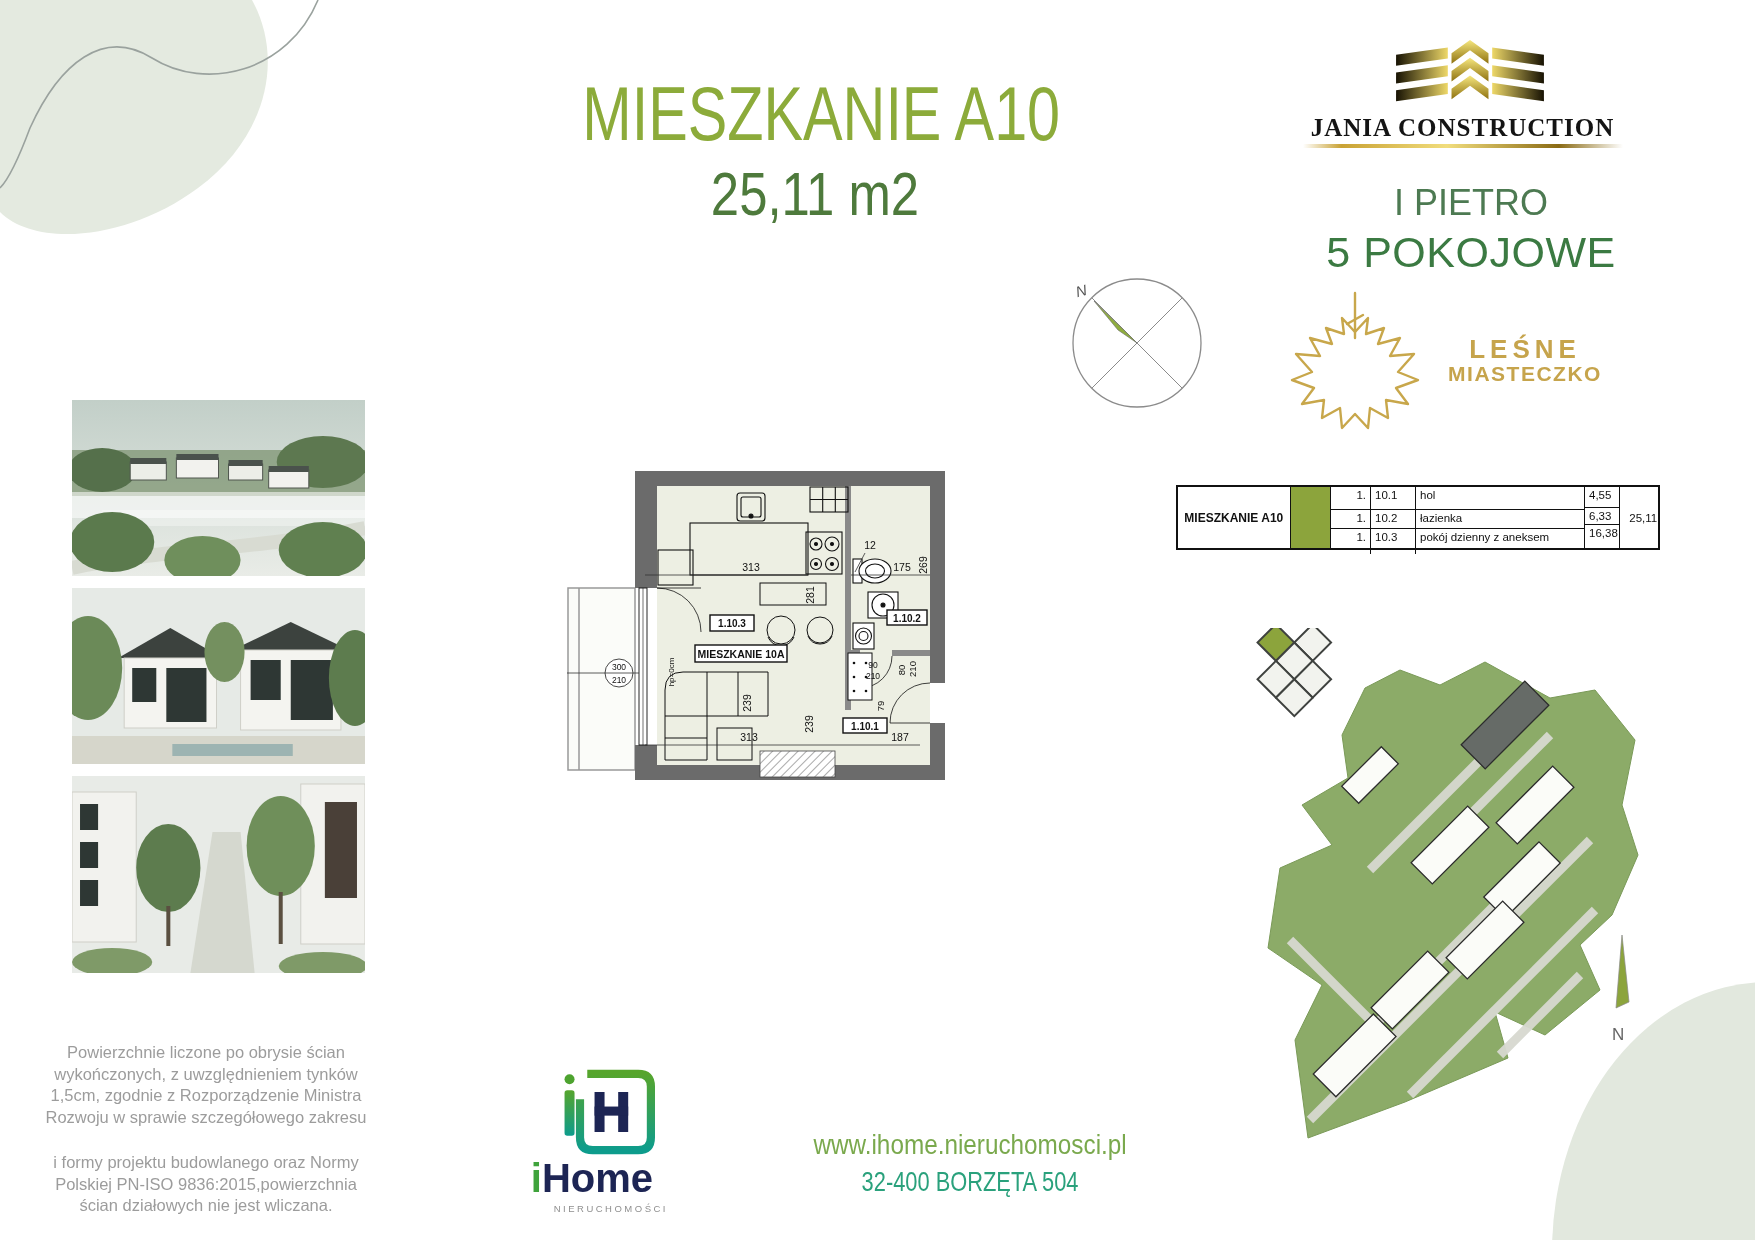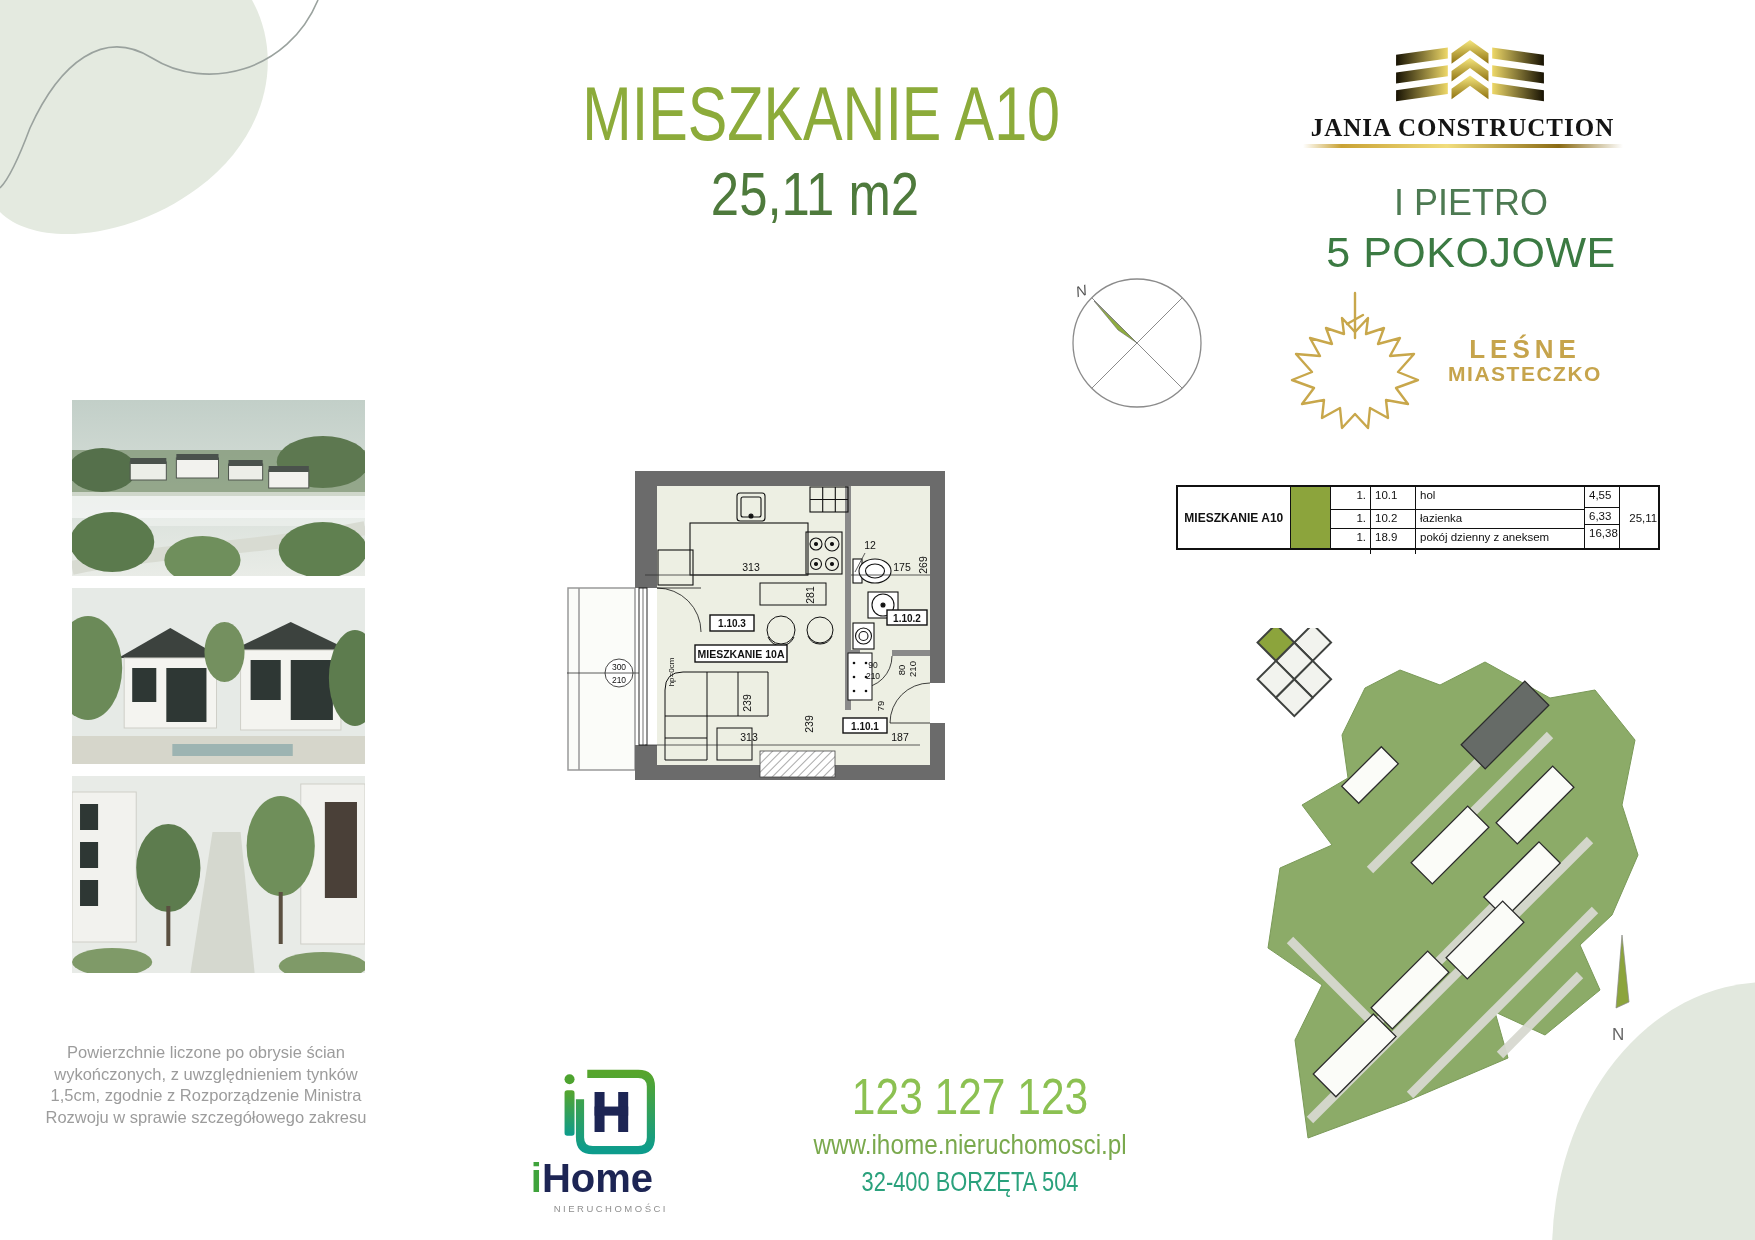--- a/index.html
+++ b/index.html
@@ -342,21 +342,21 @@
         <div class="c-no">10.1</div>
         <div class="c-nm">hol</div>
       </div>
       <div class="at-row" style="height:18px">
         <div class="c-lvl">1.</div>
         <div class="c-no">10.2</div>
         <div class="c-nm">łazienka</div>
       </div>
       <div class="at-row" style="height:25px">
         <div class="c-lvl">1.</div>
-        <div class="c-no">18.9</div>
+        <div class="c-no">10.3</div>
         <div class="c-nm">pokój dzienny z aneksem</div>
       </div>
     </div>
     <div class="cell at-area">
       <div style="height:22px">4,55</div>
       <div style="height:18px">6,33</div>
       <div style="height:25px">16,38</div>
     </div>
     <div class="cell at-total">25,11</div>
   </div>
@@ -410,20 +410,21 @@
         </g>
     </g>
     <g>
       <polygon points="372,295 366,368 379,362" fill="#8ca43c" stroke="#888" stroke-width="0.7"></polygon>
       <text x="362" y="400" font-size="17" fill="#666">N</text>
     </g>
   </svg>
 
   <div class="abs disclaimer center">
     <p>Powierzchnie liczone po obrysie ścian wykończonych, z uwzględnieniem tynków 1,5cm, zgodnie z Rozporządzenie Ministra Rozwoju w sprawie szczegółowego zakresu</p>
+    <p>i formy projektu budowlanego oraz Normy Polskiej PN-ISO 9836:2015,powierzchnia ścian działowych nie jest wliczana.</p>
   </div>
 
   <svg class="abs" style="left:560px;top:1062px" width="100" height="100" viewBox="0 0 110 100">
     <defs>
       <linearGradient id="ig" x1="0" y1="0" x2="0" y2="1">
         <stop offset="0" stop-color="#56a52c"></stop>
           <stop offset="1" stop-color="#0d9c8c"></stop>
       </linearGradient>
     </defs>
     <circle cx="10.5" cy="14" r="5.5" fill="#4da32f"></circle>
@@ -433,23 +434,20 @@
       <rect x="38" y="28" width="11" height="44"></rect>
       <rect x="64" y="28" width="11" height="44"></rect>
       <rect x="38" y="44" width="37" height="10"></rect>
     </g>
   </svg>
   <div class="abs wordmark">
     <span class="wi">i</span><span class="wh">Home</span>
   </div>
   <div class="abs tagline">NIERUCHOMOŚCI</div>
 
-  <div class="abs phone center">
-    <span class="squish85">123 127 123</span>
-  </div>
   <div class="abs website center">
     <span class="squish9">www.ihome.nieruchomosci.pl</span>
   </div>
   <div class="abs address center">
     <span class="squish">32-400 BORZĘTA 504</span>
   </div>
 
 </div>
 
 </body></html>

